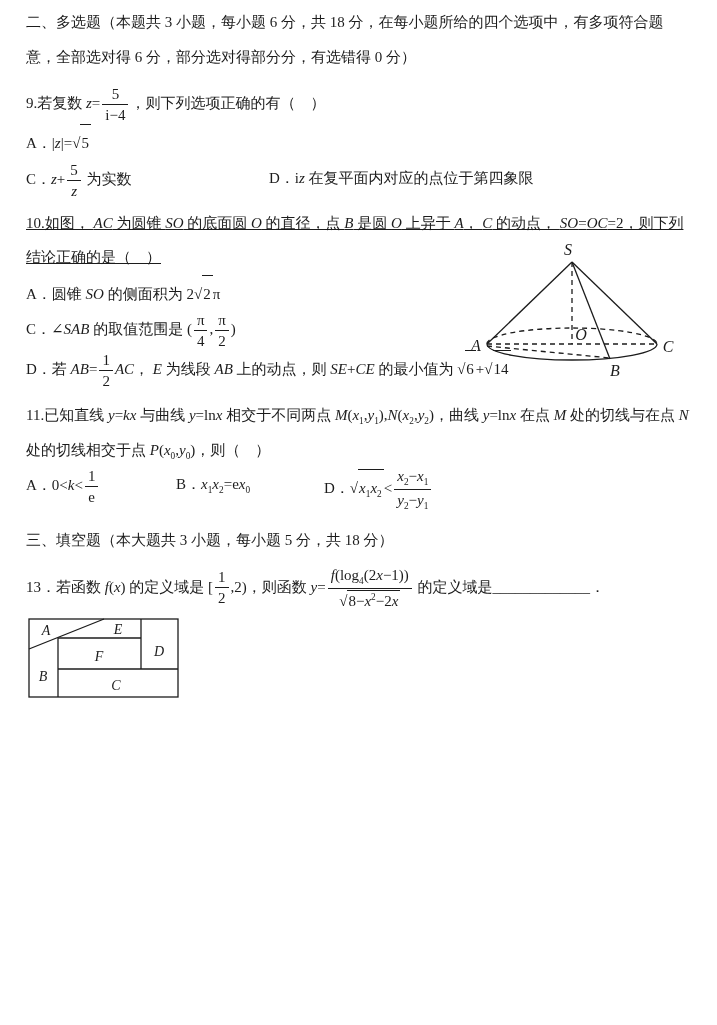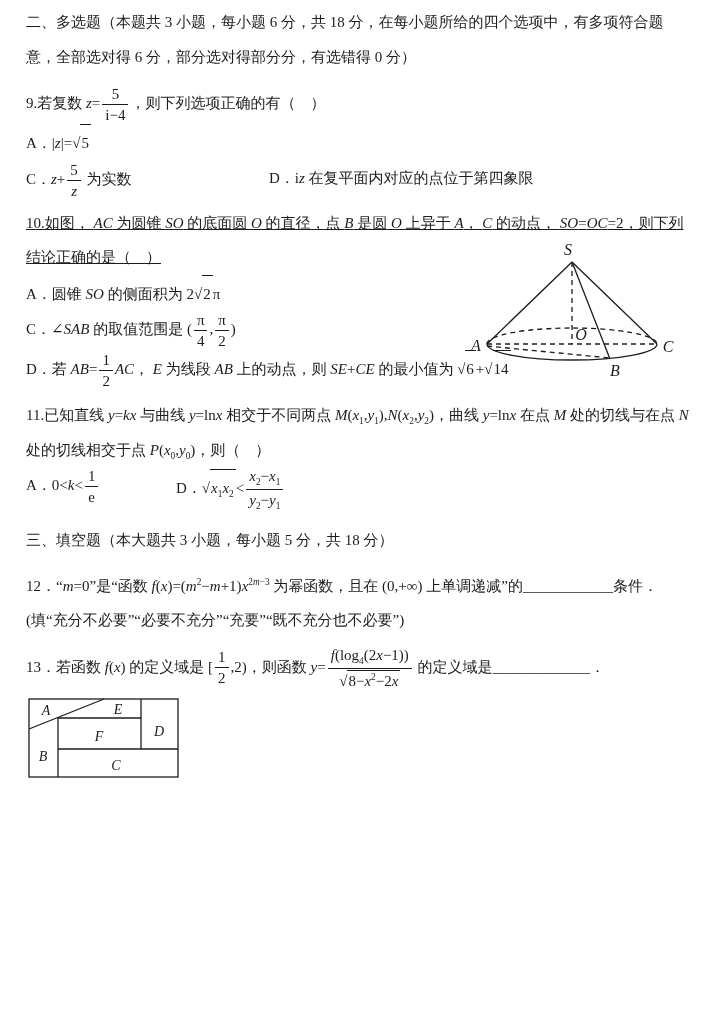--- a/index.html
+++ b/index.html
@@ -98,31 +98,31 @@
       <text x="163" y="136">B</text>
     </g>
   </svg>
 
   <p class="para mt8">11.已知直线 <span class="it">y</span>=<span class="it">kx</span> 与曲线 <span class="it">y</span>=ln<span class="it">x</span> 相交于不同两点 <span class="it">M</span>(<span class="it">x</span><sub>1</sub>,<span class="it">y</span><sub>1</sub>),<span class="it">N</span>(<span class="it">x</span><sub>2</sub>,<span class="it">y</span><sub>2</sub>)，曲线 <span class="it">y</span>=ln<span class="it">x</span> 在点 <span class="it">M</span> 处的切线与在点 <span class="it">N</span> 处的切线相交于点 <span class="it">P</span>(<span class="it">x</span><sub>0</sub>,<span class="it">y</span><sub>0</sub>)，则（　）</p>
   <div class="row4">
     <div>A．0&lt;<span class="it">k</span>&lt;<span class="frac">
           <span class="num">1</span>
           <span class="den">e</span>
         </span></div>
+    <div>B．<span class="it">x</span><sub>1</sub><span class="it">x</span><sub>2</sub>=e<span class="it">x</span><sub>0</sub></div>
     <div>D．<span class="sqrt">
           <span class="sign">√</span>
           <span class="rad"><span class="it">x</span><sub>1</sub><span class="it">x</span><sub>2</sub></span>
         </span>&lt;<span class="frac">
           <span class="num"><span class="it">x</span><sub>2</sub>−<span class="it">x</span><sub>1</sub></span>
           <span class="den"><span class="it">y</span><sub>2</sub>−<span class="it">y</span><sub>1</sub></span>
         </span></div>
   </div>
 
   <p class="para mt4">三、填空题（本大题共 3 小题，每小题 5 分，共 18 分）</p>
-  <p class="para mt4">12．“<span class="it">m</span>=0”是“函数 <span class="it">f</span>(<span class="it">x</span>)=(<span class="it">m</span><sup>2</sup>−<span class="it">m</span>+1)<span class="it">x</span><sup>2<span class="it">m</span>−3</sup> 为幂函数，且在 (0,+∞) 上单调递减”的____________条件．(填“充分不必要”“必要不充分”“充要”“既不充分也不必要”)</p>
   <p class="para mt8">13．若函数 <span class="it">f</span>(<span class="it">x</span>) 的定义域是 [<span class="frac">
         <span class="num">1</span>
         <span class="den">2</span>
       </span>,2)，则函数 <span class="it">y</span>=<span class="frac">
         <span class="num"><span class="it">f</span>(log<sub>4</sub>(2<span class="it">x</span>−1))</span>
         <span class="den"><span class="sqrt">
             <span class="sign">√</span>
             <span class="rad">8−<span class="it">x</span><sup>2</sup>−2<span class="it">x</span></span>
           </span></span>
       </span> 的定义域是_____________．</p>

